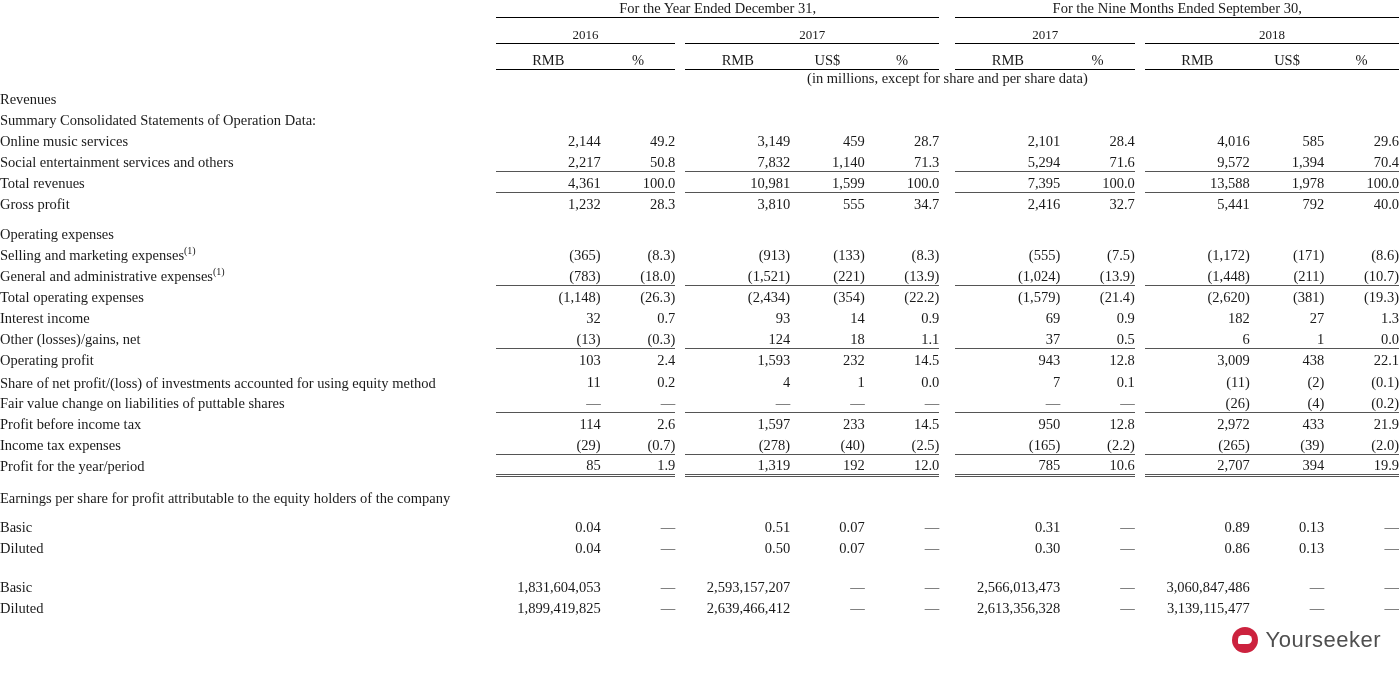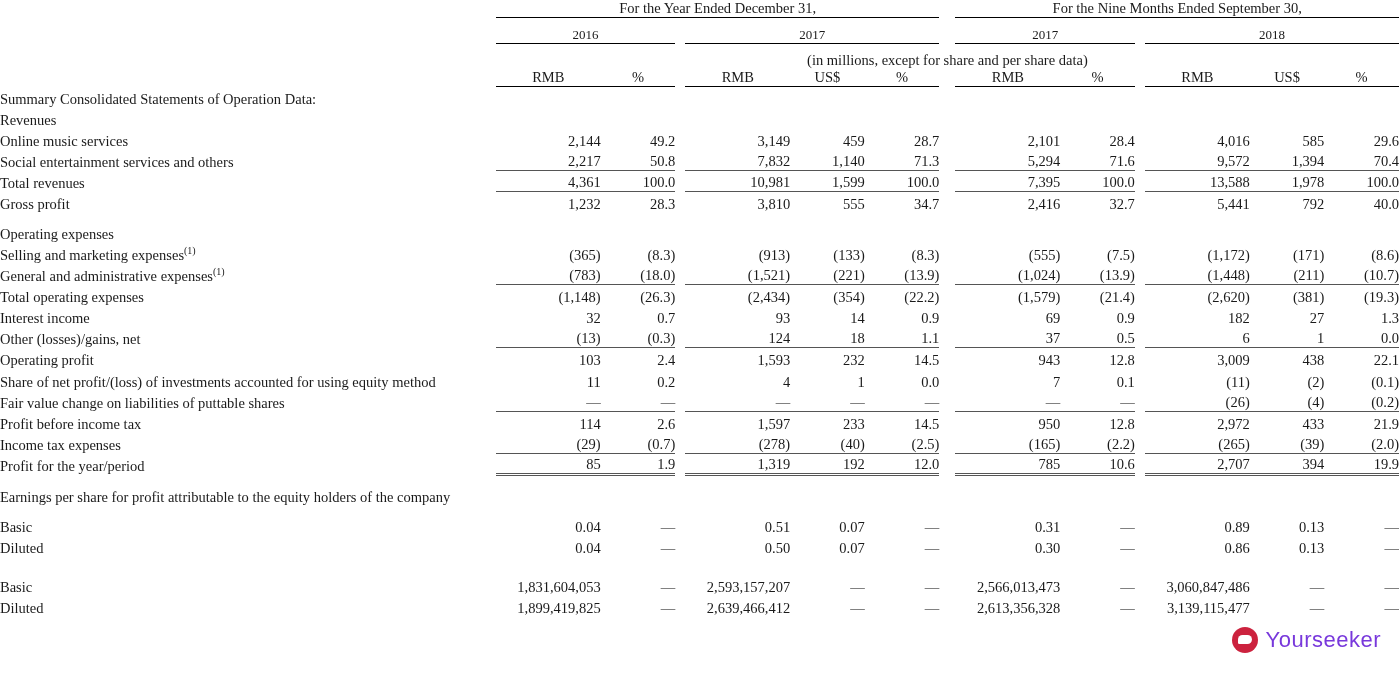--- a/index.html
+++ b/index.html
@@ -106,21 +106,21 @@
     content: "";
     position: absolute;
     left: 6px; top: 8px;
     width: 14px; height: 9px;
     border-radius: 7px 7px 7px 2px;
     background: #fff;
   }
   .wm-text {
     font-family: "Liberation Sans", sans-serif;
     font-size: 22px;
-    color: #6d28d9;
+    color: #404040;
     letter-spacing: 0.5px;
   }
 </style>
 </head>
 <body>
 
 <div class="sheet">
 
   <table class="fin">
     <colgroup>
@@ -160,48 +160,48 @@
       <td class="hdr-year" colspan="2">2017</td>
       <td></td>
       <td class="hdr-year" colspan="3">2018</td>
     </tr>
     <tr class="spacer">
           <td colspan="14"></td>
         </tr>
 
     <tr>
       <td></td>
-      <td class="hdr-units" colspan="13">(in millions, except for share and per share data)</td>
-    </tr>
-
-    <tr>
-      <td></td>
       <td class="hdr-cur">RMB</td>
       <td class="hdr-cur">%</td>
       <td></td>
       <td class="hdr-cur">RMB</td>
       <td class="hdr-cur">US$</td>
       <td class="hdr-cur">%</td>
       <td></td>
       <td class="hdr-cur">RMB</td>
       <td class="hdr-cur">%</td>
       <td></td>
       <td class="hdr-cur">RMB</td>
       <td class="hdr-cur">US$</td>
       <td class="hdr-cur">%</td>
     </tr>
 
+    <tr>
+      <td></td>
+      <td class="hdr-units" colspan="13">(in millions, except for share and per share data)</td>
+    </tr>
+
+    <tr class="rowh">
+      <td class="lbl b">Revenues</td>
+      <td colspan="13"></td>
+    </tr>
     <tr class="rowh">
       <td class="lbl b">Summary Consolidated Statements of Operation Data:</td>
       <td colspan="13"></td>
     </tr>
-    <tr class="rowh">
-      <td class="lbl b">Revenues</td>
-      <td colspan="13"></td>
-    </tr>
 
     </tbody>
       <tbody id="rows-body">
         <tr class="rowh">
           <td class="lbl ind1">Online music services</td>
           <td class="num">2,144</td>
           <td class="num">49.2</td>
           <td></td>
           <td class="num">3,149</td>
           <td class="num">459</td>

